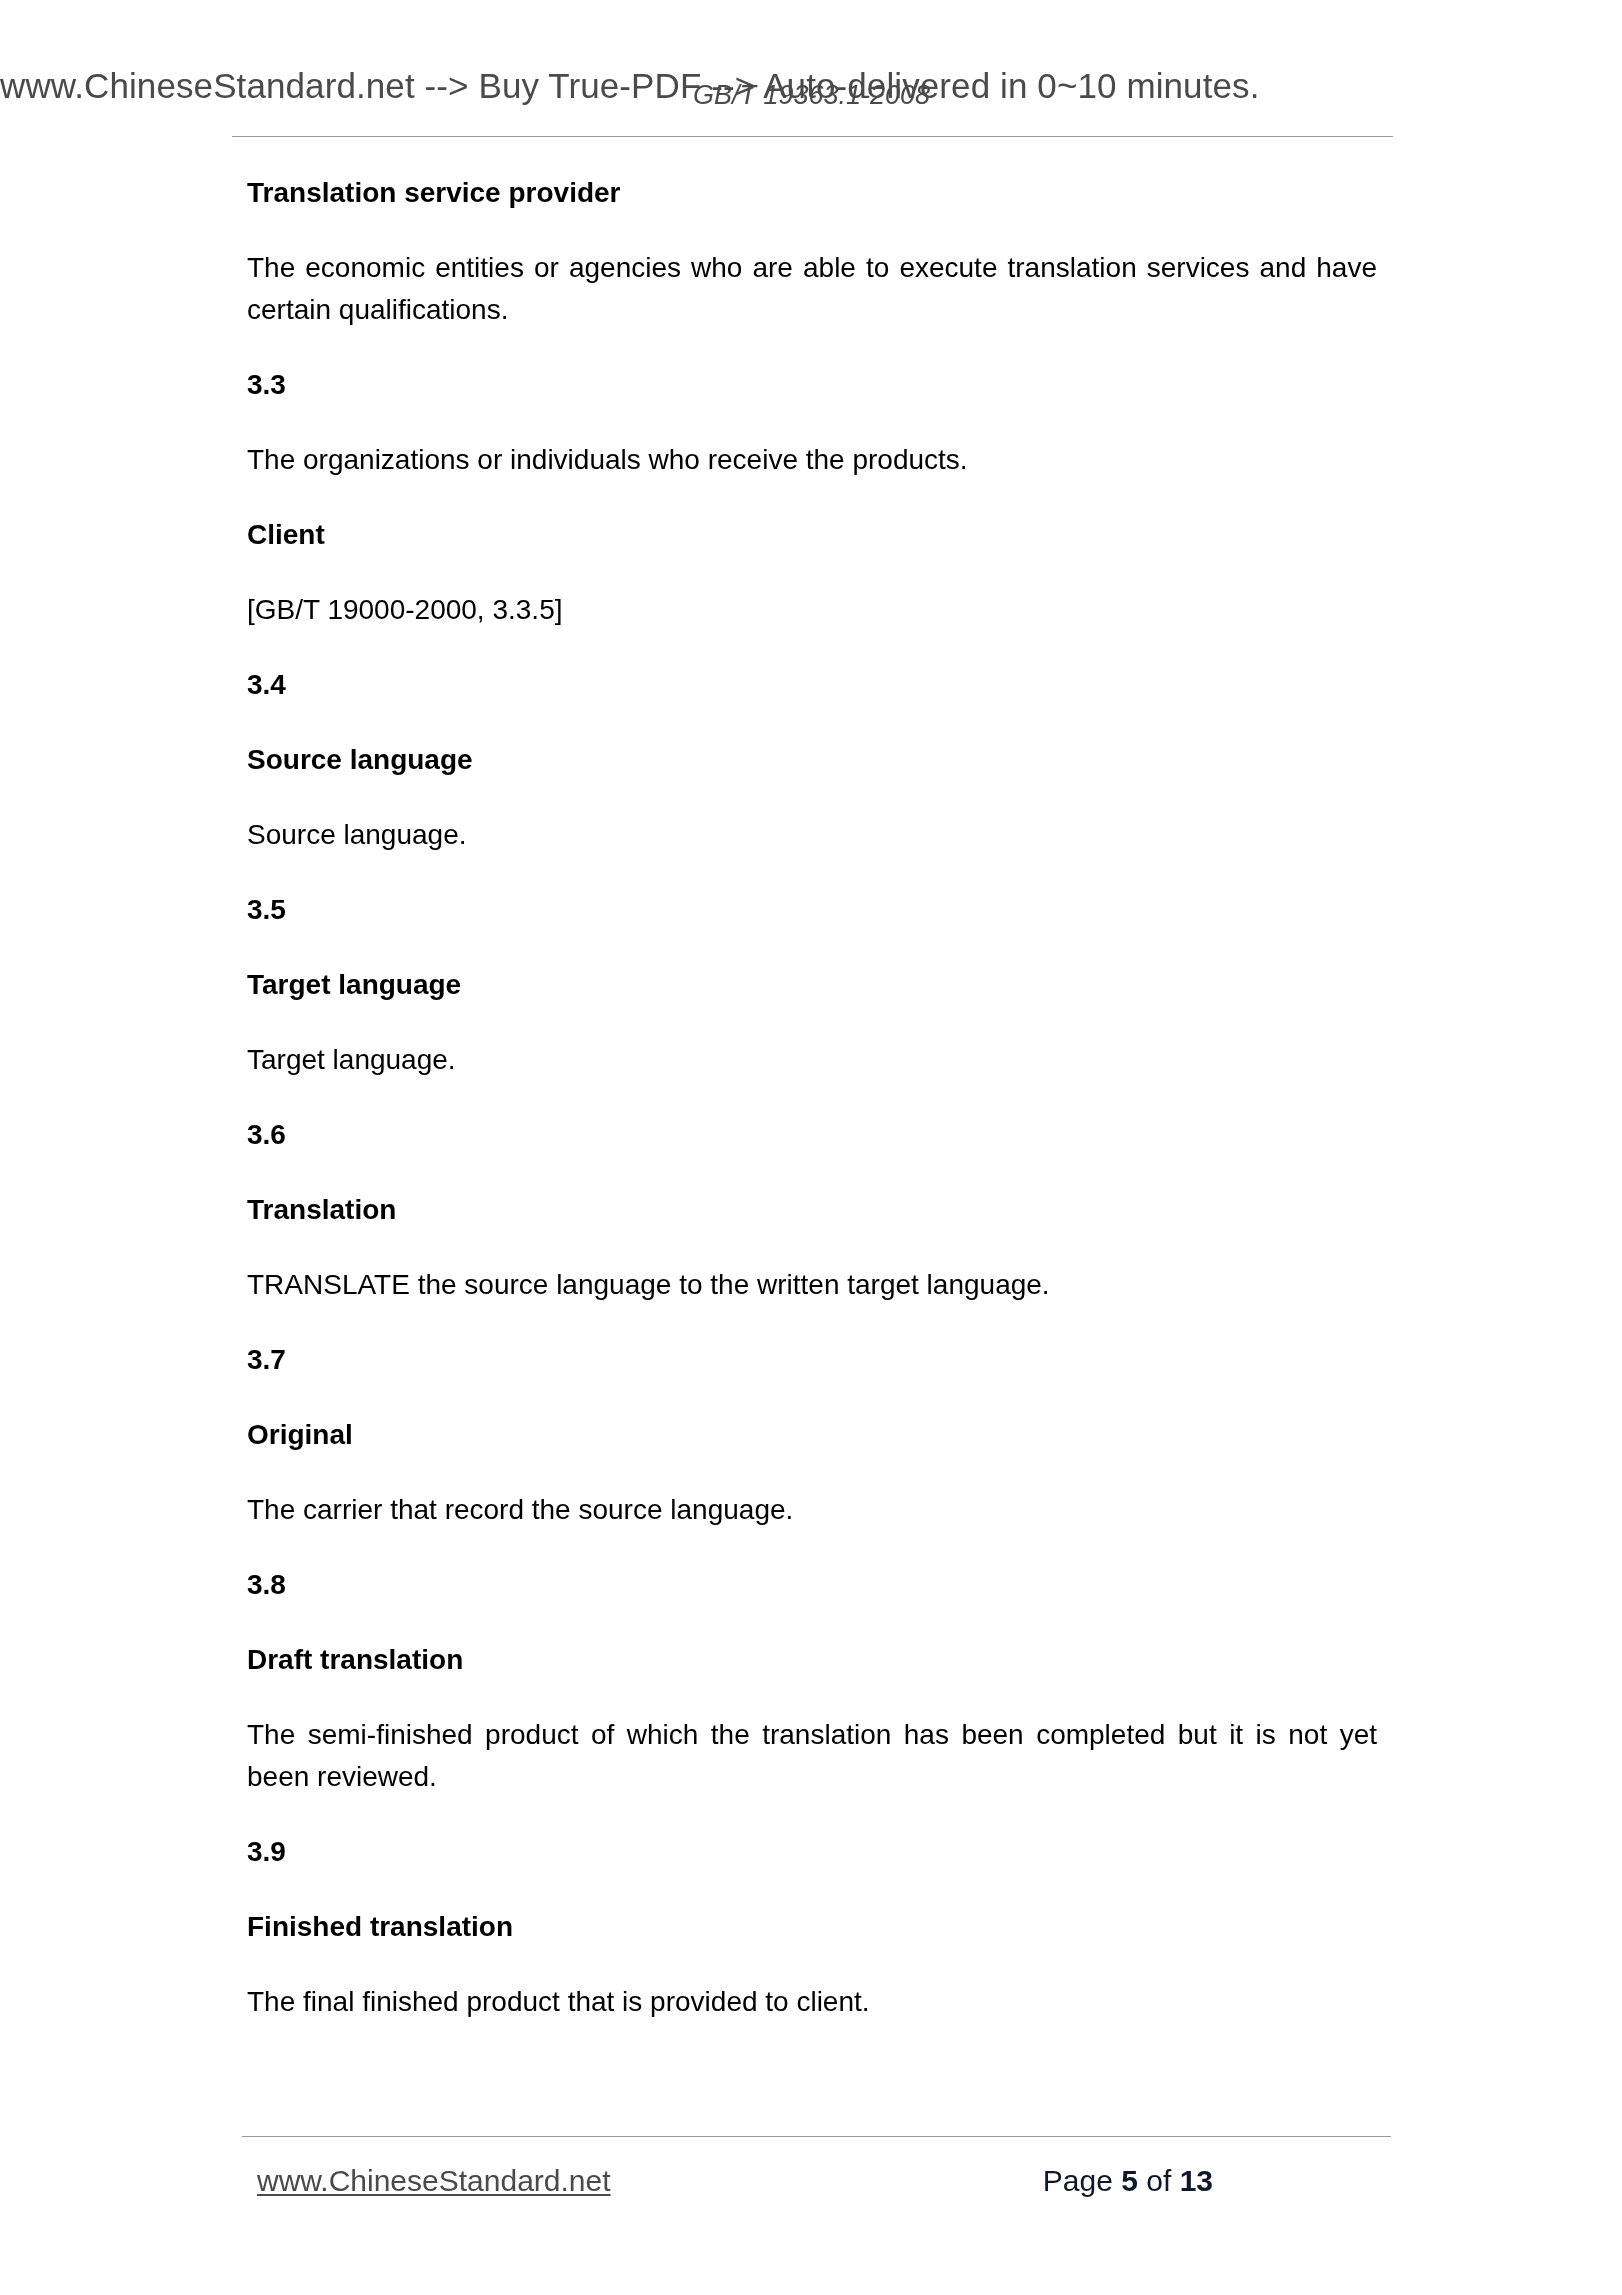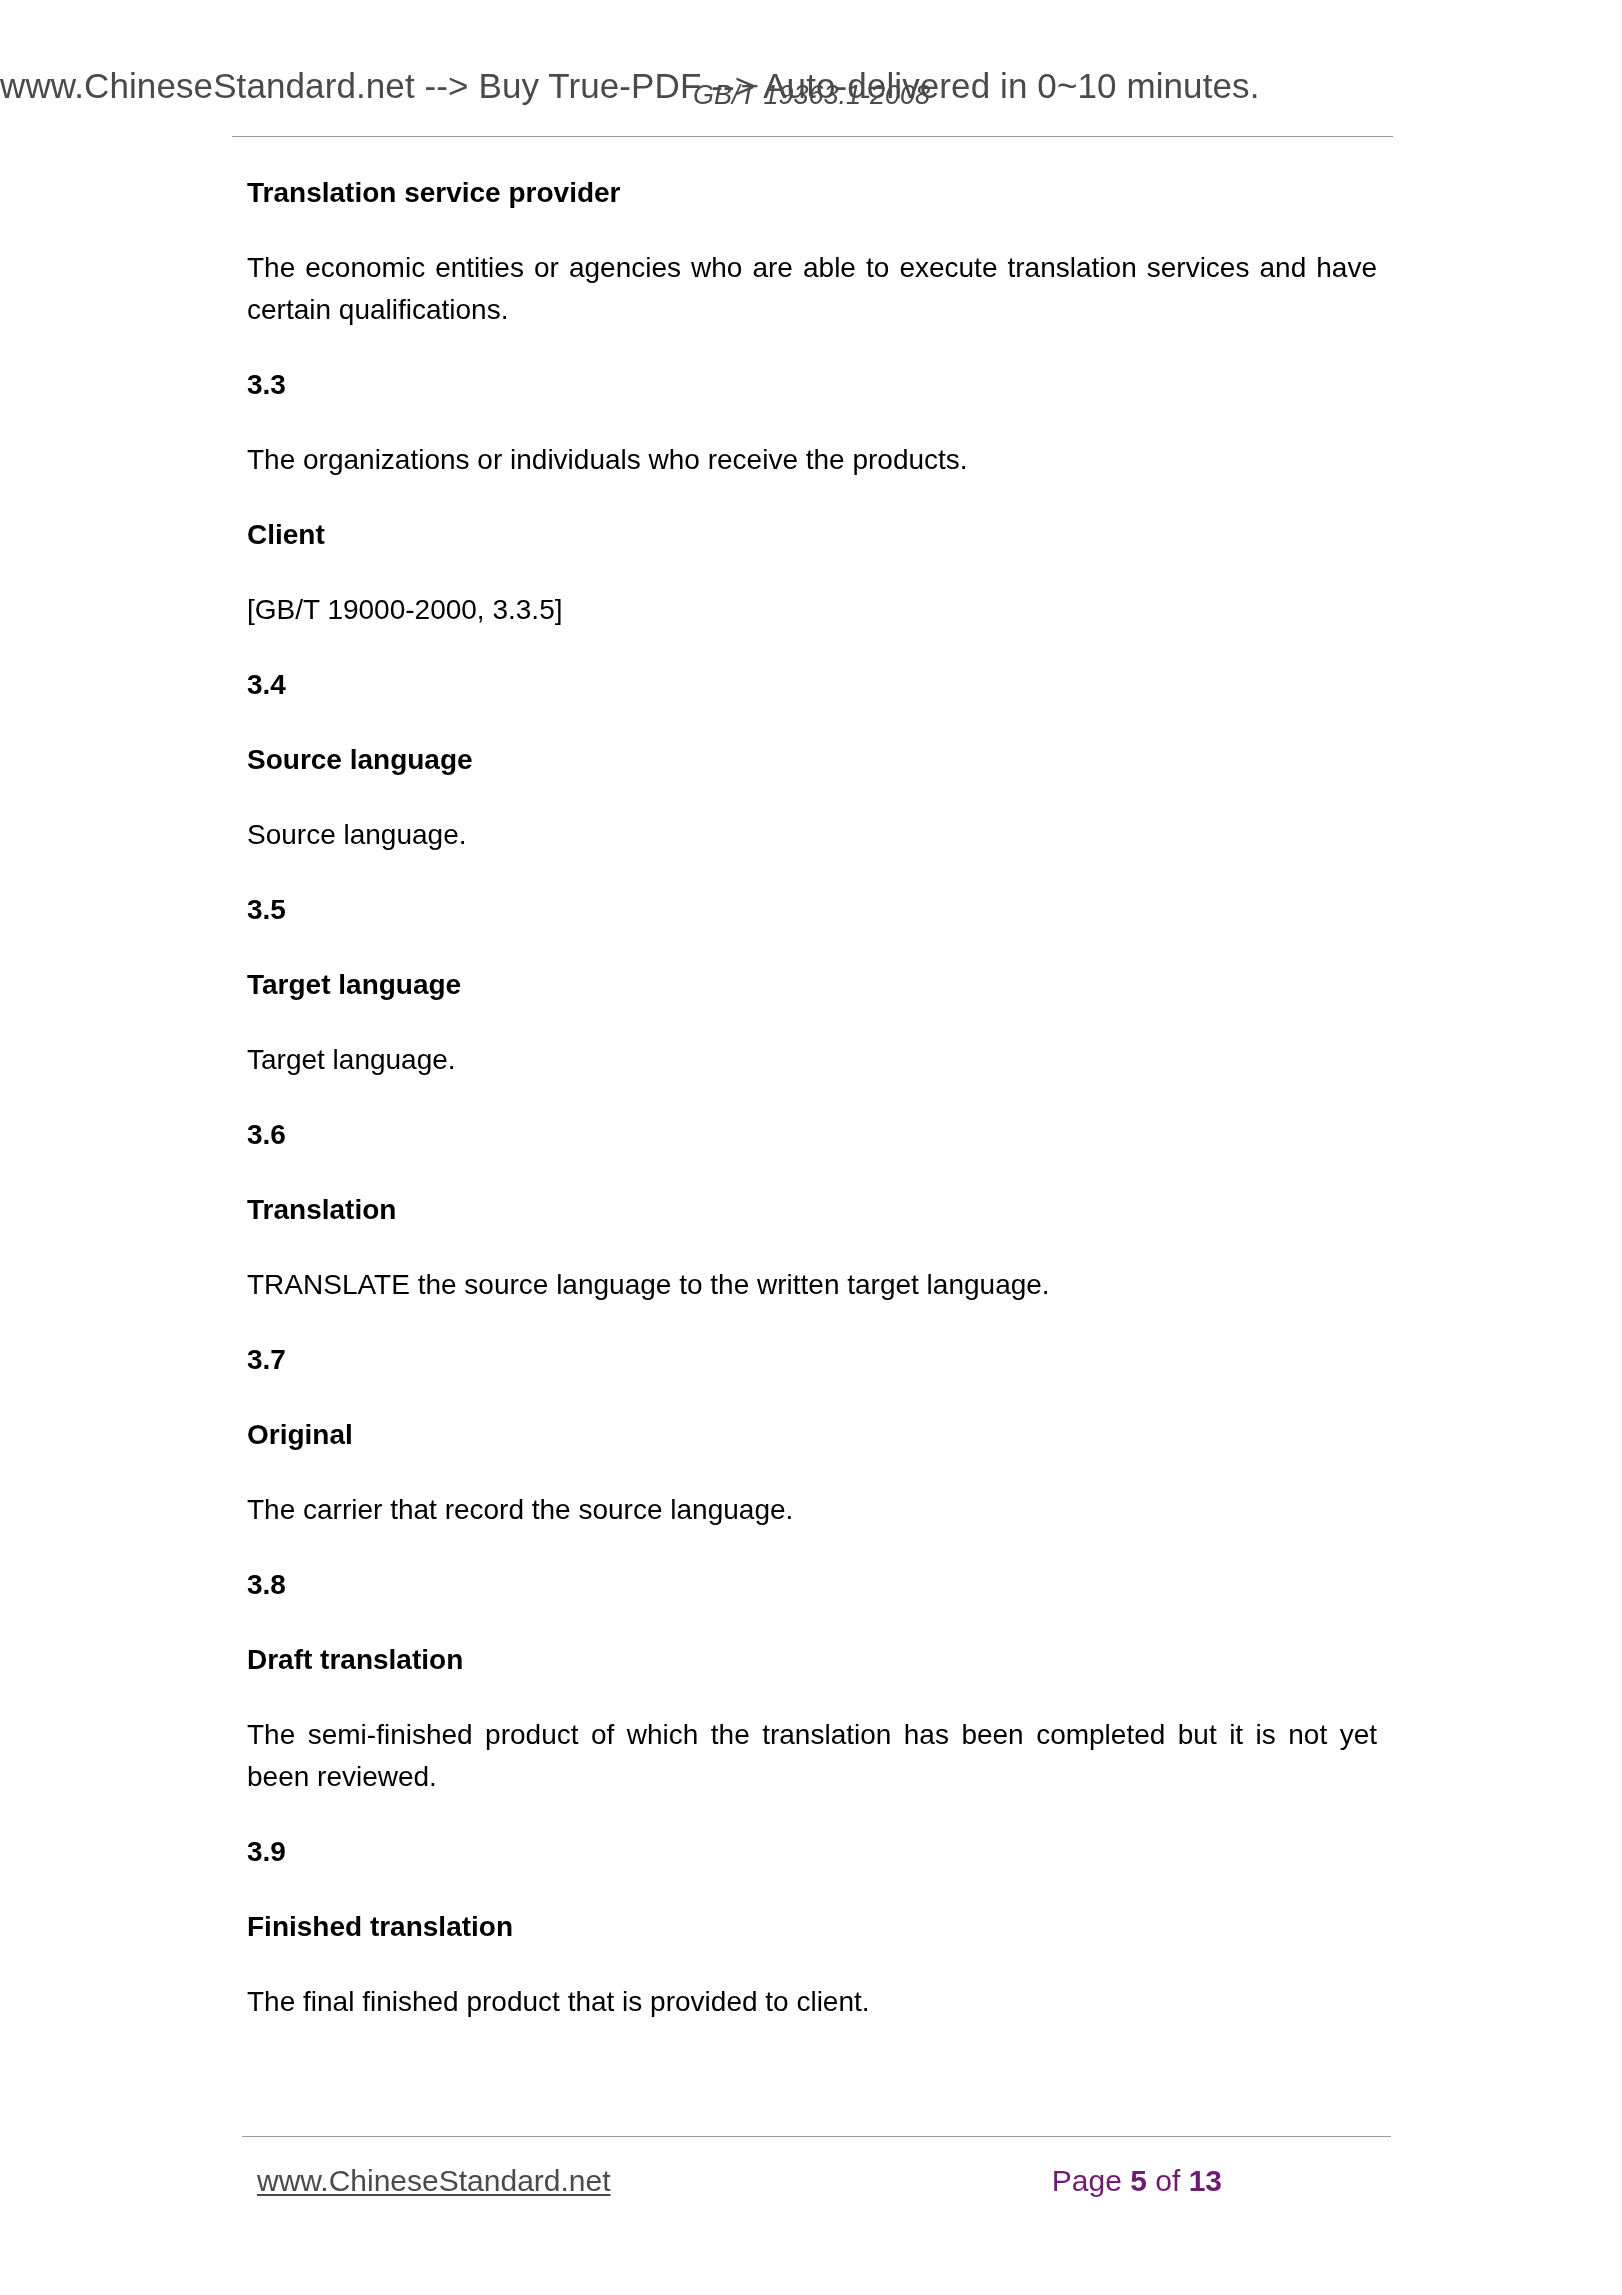--- a/index.html
+++ b/index.html
@@ -90,25 +90,25 @@
     font-size: 30px;
     line-height: 35px;
     color: #4a4a4a;
     text-decoration: underline;
     text-decoration-thickness: 1.7px;
     text-underline-offset: 3.3px;
     cursor: pointer;
   }
   .footer-page {
     position: absolute;
-    right: 247px;
+    right: 256px;
     top: 37px;
     font-size: 30px;
     line-height: 35px;
-    color: #701a75;
+    color: #0f172a;
     white-space: nowrap;
   }
   .footer-page b {
     font-weight: bold;
   }
 </style>
 </head>
 <body>
 
 <div class="page-header">

